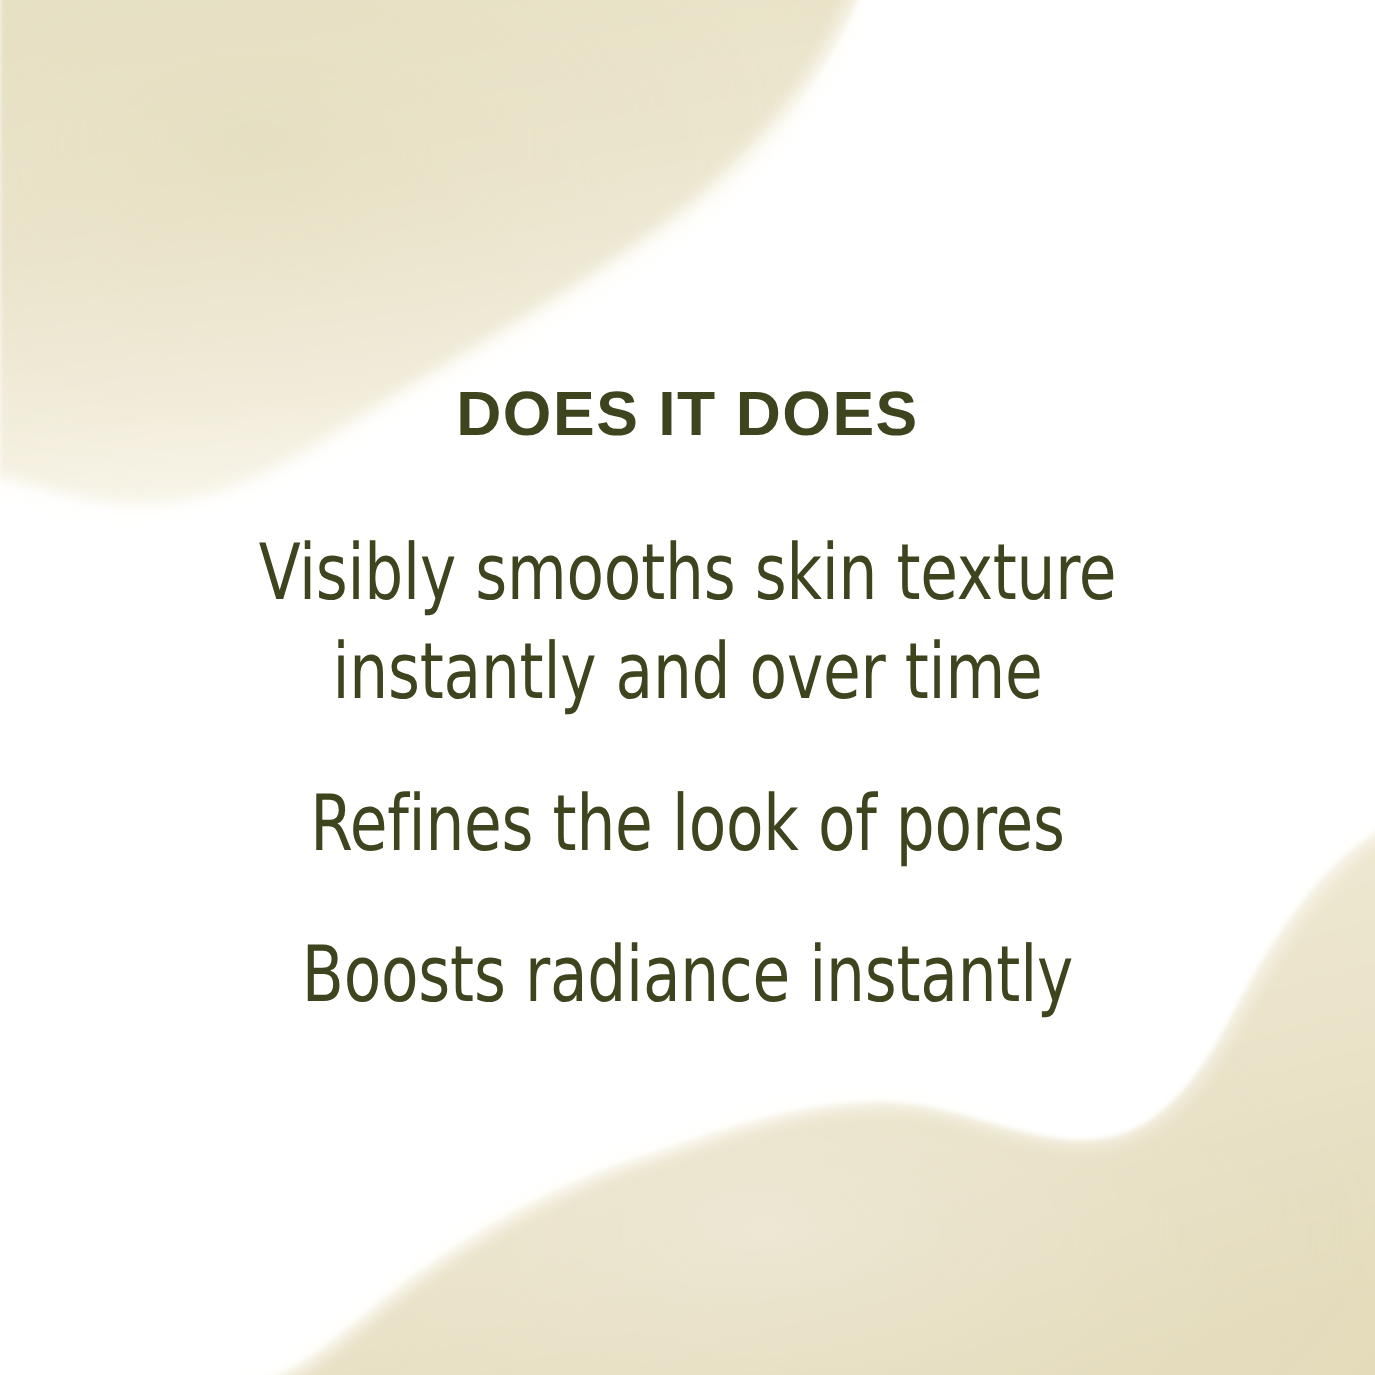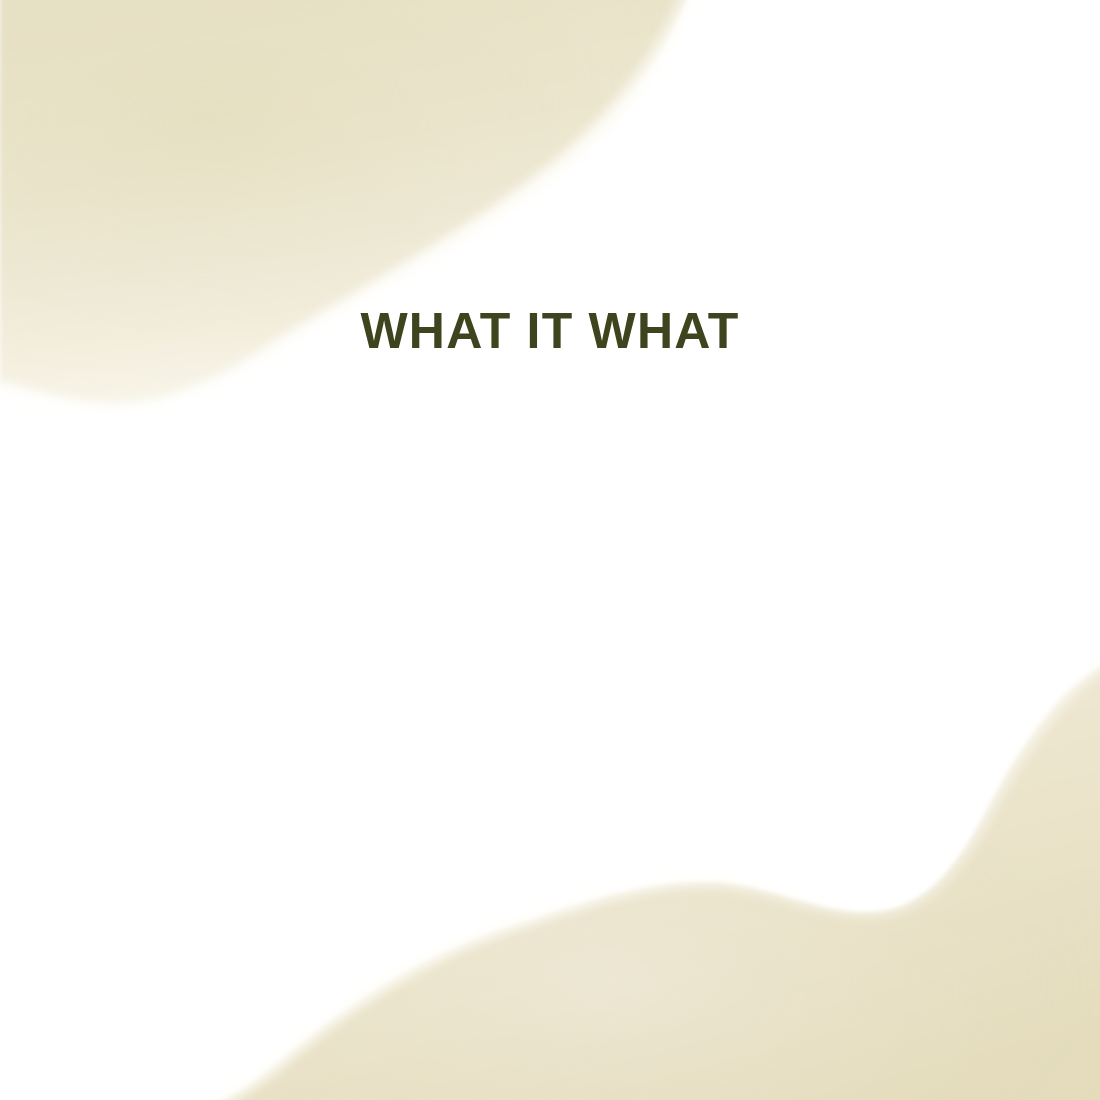--- a/index.html
+++ b/index.html
@@ -182,17 +182,23 @@
                C 960,864 928,906 878,910
                C 822,914 772,882 714,880
                C 642,878 576,904 514,924
                C 432,950 354,998 288,1054
                C 248,1088 214,1108 188,1112"></path>
     </g>
   </svg>
 
   <div class="content">
 
-    <div class="eyebrow">WHAT IT WHAT</div>
-
+    <div class="eyebrow">DOES IT DOES</div>
+
+    <div class="benefits">
+      <div class="benefit benefit-1">Visibly smooths skin texture
+instantly and over time</div>
+      <div class="benefit benefit-2">Refines the look of pores</div>
+      <div class="benefit benefit-3">Boosts radiance instantly</div>
+    </div>
 
   </div>
 </div>
 
 </body></html>

